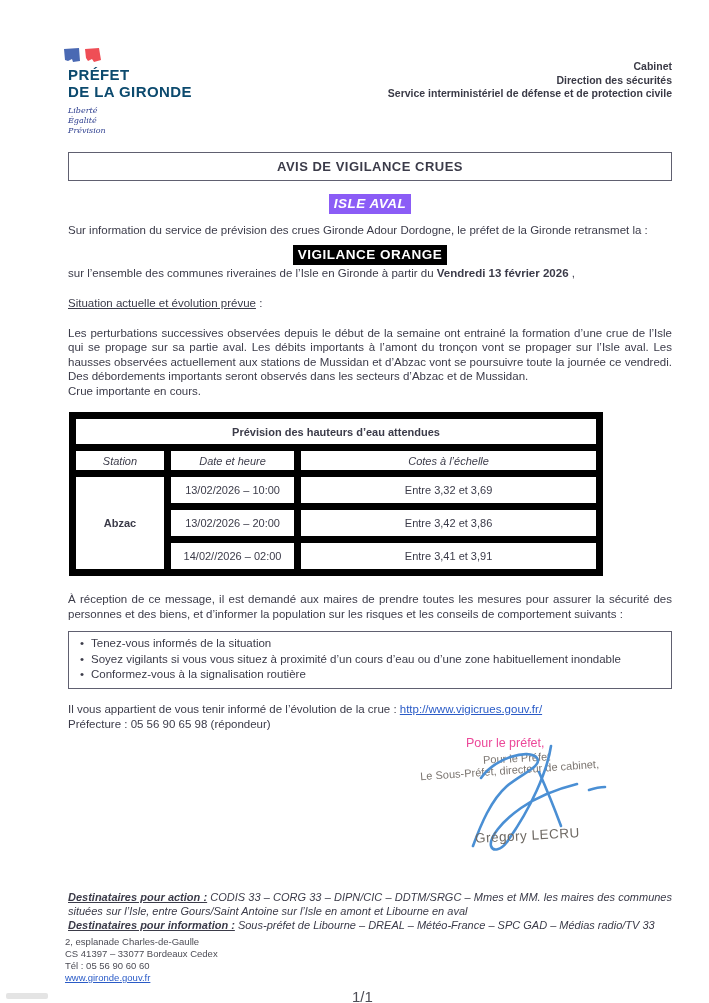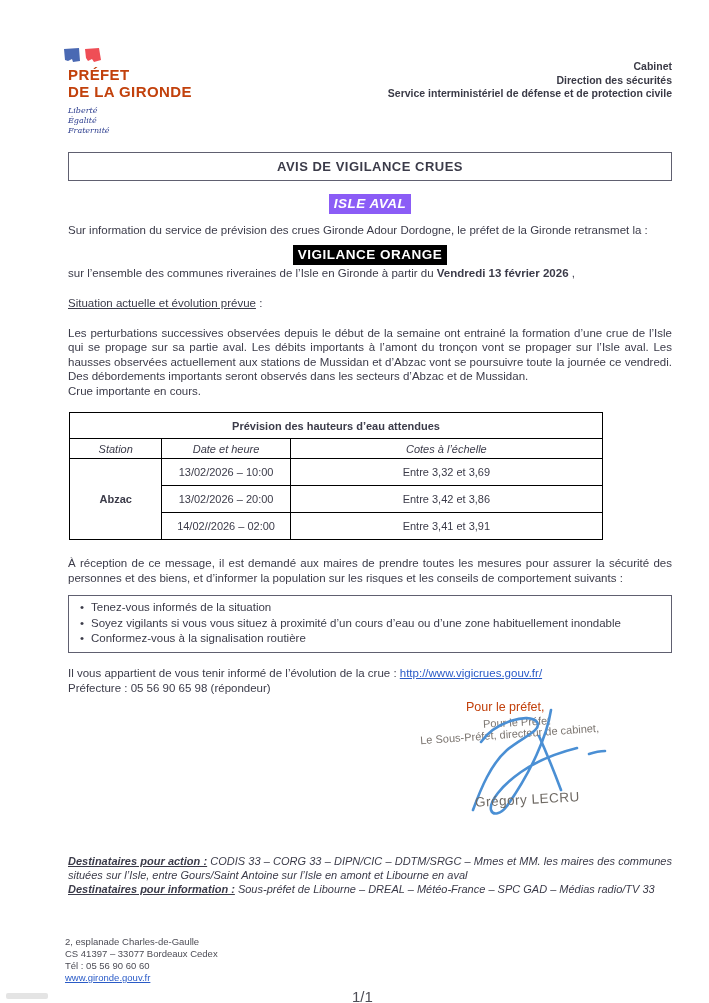--- a/index.html
+++ b/index.html
@@ -6,58 +6,58 @@
   .page{
     position:relative;width:709px;height:1003px;background:#ffffff;
     font-family:"Liberation Sans",sans-serif;color:#3b3b49;overflow:hidden;
     margin:0 auto;box-sizing:border-box;
   }
   .content{position:absolute;left:68px;right:37px;top:0;}
 
   
   .hdr{display:flex;justify-content:space-between;align-items:flex-start;padding-top:48px;}
   .logo-flag{display:flex;gap:3px;margin-left:-4px;}
-  .agency{font-weight:bold;font-size:15px;line-height:17px;letter-spacing:.4px;color:#c2410c;margin-top:3px;}
+  .agency{font-weight:bold;font-size:15px;line-height:17px;letter-spacing:.4px;color:#0c4a6e;margin-top:3px;}
   .motto{font-family:"DejaVu Serif",serif;font-style:italic;font-size:8px;line-height:10px;color:#2e3f8f;margin-top:6px;}
   .office{text-align:right;font-weight:bold;font-size:10.5px;line-height:13.5px;color:#3a3a46;padding-top:12px;}
   .dateline{text-align:right;font-size:12px;margin-top:30px;}
 
   
   .titlebox{border:1.5px solid #606070;text-align:center;font-weight:bold;font-size:13px;
     letter-spacing:.5px;padding:6px 18px;margin-top:16px;}
   .banner-wrap{text-align:center;}
   .banner{display:inline-block;color:#ffffff;font-weight:bold;font-size:13.5px;
     padding:2px 5px 3px 5px;letter-spacing:.5px;}
 
   p{font-size:11.5px;line-height:14.5px;text-align:justify;margin:0;}
   .u{text-decoration:underline;}
 
   
   table.forecast{border-collapse:collapse;margin-top:14px;margin-left:1px;width:534px;
     font-size:11px;color:#3b3b49;}
-  table.forecast td,table.forecast th{border:1px solid #000000;text-align:center;padding:0;}
+  table.forecast td,table.forecast th{border:7px solid #000000;text-align:center;padding:0;}
   .t-title{font-weight:bold;height:25px;font-size:11px;}
   .t-colhead{font-style:italic;height:19px;font-weight:normal;}
   .t-row td{height:26px;}
   .t-station{font-weight:bold;}
   .colw1{width:92px;}.colw2{width:128px;}.colw3{width:314px;}
 
   
   .advicebox{border:1px solid #606070;margin-top:10px;padding:4px 8px 5px 8px;}
   .advicebox ul{margin:0;padding:0;list-style:none;}
   .advicebox li{font-size:11.5px;line-height:15.5px;padding-left:14px;position:relative;}
   .advicebox li::before{content:"\2022";position:absolute;left:3px;}
 
   a{color:#2a5bc7;}
   .info-line{margin-top:13px;}
   .phone-line{margin-top:1px;}
 
   
   .sig{position:relative;height:140px;margin-top:4px;}
-  .sig-typed{position:absolute;left:398px;top:0;font-size:12.5px;color:#c2410c;}
+  .sig-typed{position:absolute;left:398px;top:0;font-size:12.5px;color:#ec4899;}
   .stamp{position:absolute;color:#7b7570;font-size:11px;white-space:nowrap;}
   .stamp1{left:415px;top:16px;transform:rotate(-3deg);}
   .stamp2{left:352px;top:28px;transform:rotate(-4deg);}
   .stamp-name{position:absolute;left:407px;top:92px;transform:rotate(-3deg);
     color:#6f6a64;font-size:13.5px;letter-spacing:.5px;}
   .sig-svg{position:absolute;left:375px;top:2px;}
 
   
   .recipients{margin-top:14px;font-style:italic;}
   .recipients p{font-size:11px;line-height:14px;}
@@ -83,21 +83,21 @@
             <path d="M21 1 L35 0 L37 12 L30 14 L28 11 L24 13 L22 10 Z" fill="#ef4e56"></path>
           </svg>
         </div>
         <div class="agency">
           <div>PRÉFET</div>
           <div>DE LA GIRONDE</div>
         </div>
         <div class="motto">
           <div>Liberté</div>
           <div>Égalité</div>
-          <div>Fraternité</div>
+          <div>Prévision</div>
         </div>
       </div>
       <div class="office">
         <div>Cabinet</div>
         <div>Direction des sécurités</div>
         <div>Service interministériel de défense et de protection civile</div>
       </div>
     </div>
 
 

